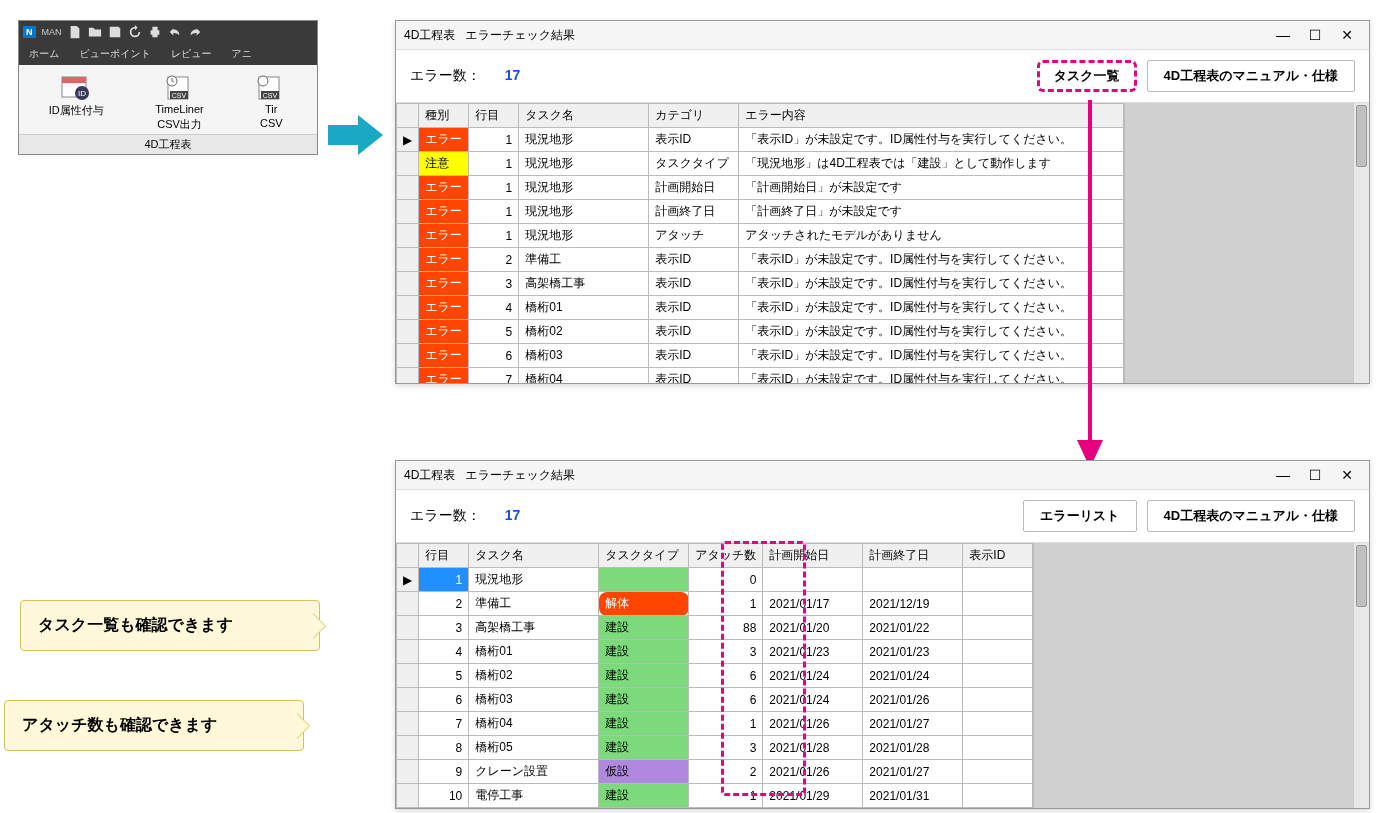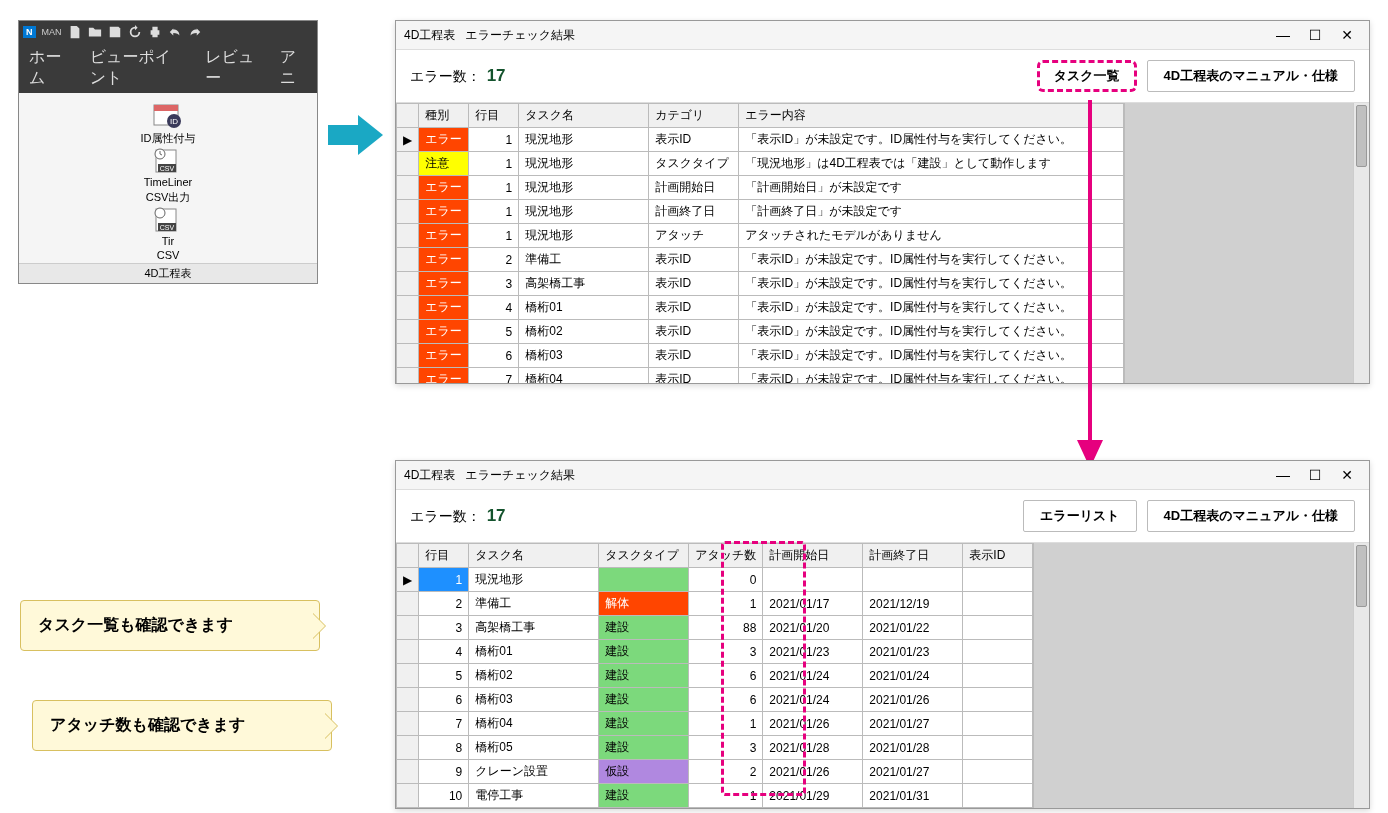--- a/index.html
+++ b/index.html
@@ -4,52 +4,52 @@
 <style>
 * { box-sizing: border-box; margin: 0; padding: 0; }
 body { font-family: "Meiryo", "MS PGothic", sans-serif; font-size: 12px; background: #fff; width: 1388px; height: 813px; position: relative; }
 
 
 .ribbon { position: absolute; left: 18px; top: 20px; width: 300px; border: 1px solid #888; background: linear-gradient(#f0f0f0,#e8e8e8); }
 .ribbon-qat { background: #3a3a3a; display: flex; align-items: center; padding: 2px 4px; gap: 6px; height: 22px; }
 .ribbon-qat .logo { background: #0078d4; color: #fff; font-size: 9px; font-weight: bold; padding: 1px 3px; }
 .ribbon-qat .man { color: #ccc; font-size: 9px; text-align: right; }
 .ribbon-qat svg { width: 14px; height: 14px; fill: #ddd; }
-.ribbon-tabs { background: #3a3a3a; display: flex; color: #ddd; font-size: 16px; }
+.ribbon-tabs { background: #3a3a3a; display: flex; color: #ddd; font-size: 10px; }
 .ribbon-tabs span { padding: 4px 10px; }
-.ribbon-panel { background: #f5f5f5; padding: 8px 4px 2px; display: flex; justify-content: space-around; text-align: center; flex-direction: column; }
+.ribbon-panel { background: #f5f5f5; padding: 8px 4px 2px; display: flex; justify-content: space-around; text-align: center; }
 .ribbon-panel .item { display: flex; flex-direction: column; align-items: center; gap: 2px; font-size: 11px; }
 .ribbon-panel .item-label { font-size: 11px; white-space: nowrap; }
 .ribbon-footer { text-align: center; font-size: 11px; padding: 2px; background: #e8e8e8; border-top: 1px solid #ccc; }
 .ribbon-hl { border: 3px dashed #e6007e; margin: -3px; padding: 0; border-radius: 4px; }
 
 
 .win { position: absolute; border: 1px solid #999; background: #fff; box-shadow: 0 2px 6px rgba(0,0,0,0.15); }
 .win-title { display: flex; align-items: center; justify-content: space-between; padding: 4px 8px; background: #f5f5f5; font-size: 12px; border-bottom: 1px solid #ddd; }
 .win-title .caption { display: flex; gap: 10px; }
 .win-title .controls { display: flex; gap: 4px; }
 .win-title .controls span { width: 28px; height: 20px; display: flex; align-items: center; justify-content: center; font-size: 14px; }
 .win-body { padding: 10px 14px; border-bottom: 1px solid #ddd; display: flex; align-items: center; justify-content: space-between; }
 .err-count { font-size: 14px; }
-.err-count strong { color: #14532d; font-size: 17px; font-weight: bold; margin-left: 6px; }
+.err-count strong { color: #1d4ed8; font-size: 14px; font-weight: bold; margin-left: 24px; }
 .btn { border: 1px solid #bbb; background: #fff; padding: 6px 16px; font-size: 13px; font-weight: bold; cursor: pointer; border-radius: 2px; }
 .btn-hl { border: 3px dashed #e6007e; padding: 4px 14px; border-radius: 6px; }
 
 
 .grid-wrap { display: flex; }
 .grid { border-collapse: collapse; font-size: 12px; }
 .grid th, .grid td { border: 1px solid #bbb; padding: 3px 6px; text-align: left; height: 22px; background: #fff; white-space: nowrap; }
 .grid th { background: #f0f0f0; font-weight: normal; }
 .grid .rowsel { width: 22px; background: #f0f0f0; text-align: center; }
 .grid .num { text-align: right; }
 .cell-err { background: #ff4500 !important; color: #fff; text-align: center; }
 .cell-warn { background: #ffff00 !important; text-align: center; }
 .cell-blue { background: #1e90ff !important; color: #fff; }
 .cell-green { background: #7cd97c !important; }
-.cell-orange { background: #ff4500 !important; color: #fff; }
+.cell-orange { background: #ff4500 !important; color: #fff; border-radius: 8px; }
 .cell-purple { background: #b088e0 !important; }
 .grid-side { flex: 1; background: #d0d0d0; border-left: 1px solid #bbb; }
 .scroll-stub { width: 16px; background: #e8e8e8; border-left: 1px solid #ccc; position: relative; }
 .scroll-stub::before { content: ""; position: absolute; top: 2px; left: 2px; right: 2px; height: 60px; background: #c0c0c0; border: 1px solid #999; border-radius: 2px; }
 
 
 .col-hl { position: absolute; border: 3px dashed #e6007e; pointer-events: none; border-radius: 4px; }
 
 
 .callout { position: absolute; background: #fff9d9; border: 1px solid #d8c060; padding: 14px 17px; font-size: 16px; font-weight: bold; border-radius: 4px; }
@@ -415,13 +415,13 @@
           </tr>
         </tbody>
       </table>
     <div class="grid-side"></div>
     <div class="scroll-stub"></div>
     <div class="col-hl" style="left:325px;top:-2px;width:85px;height:255px;"></div>
   </div>
 </div>
 
 <div class="callout" style="left:20px;top:600px;width:300px;">タスク一覧も確認できます</div>
-<div class="callout" style="left:32px;top:700px;width:300px;">アタッチ数も確認できます</div>
+<div class="callout" style="left:4px;top:700px;width:300px;">アタッチ数も確認できます</div>
 
 </body></html>

